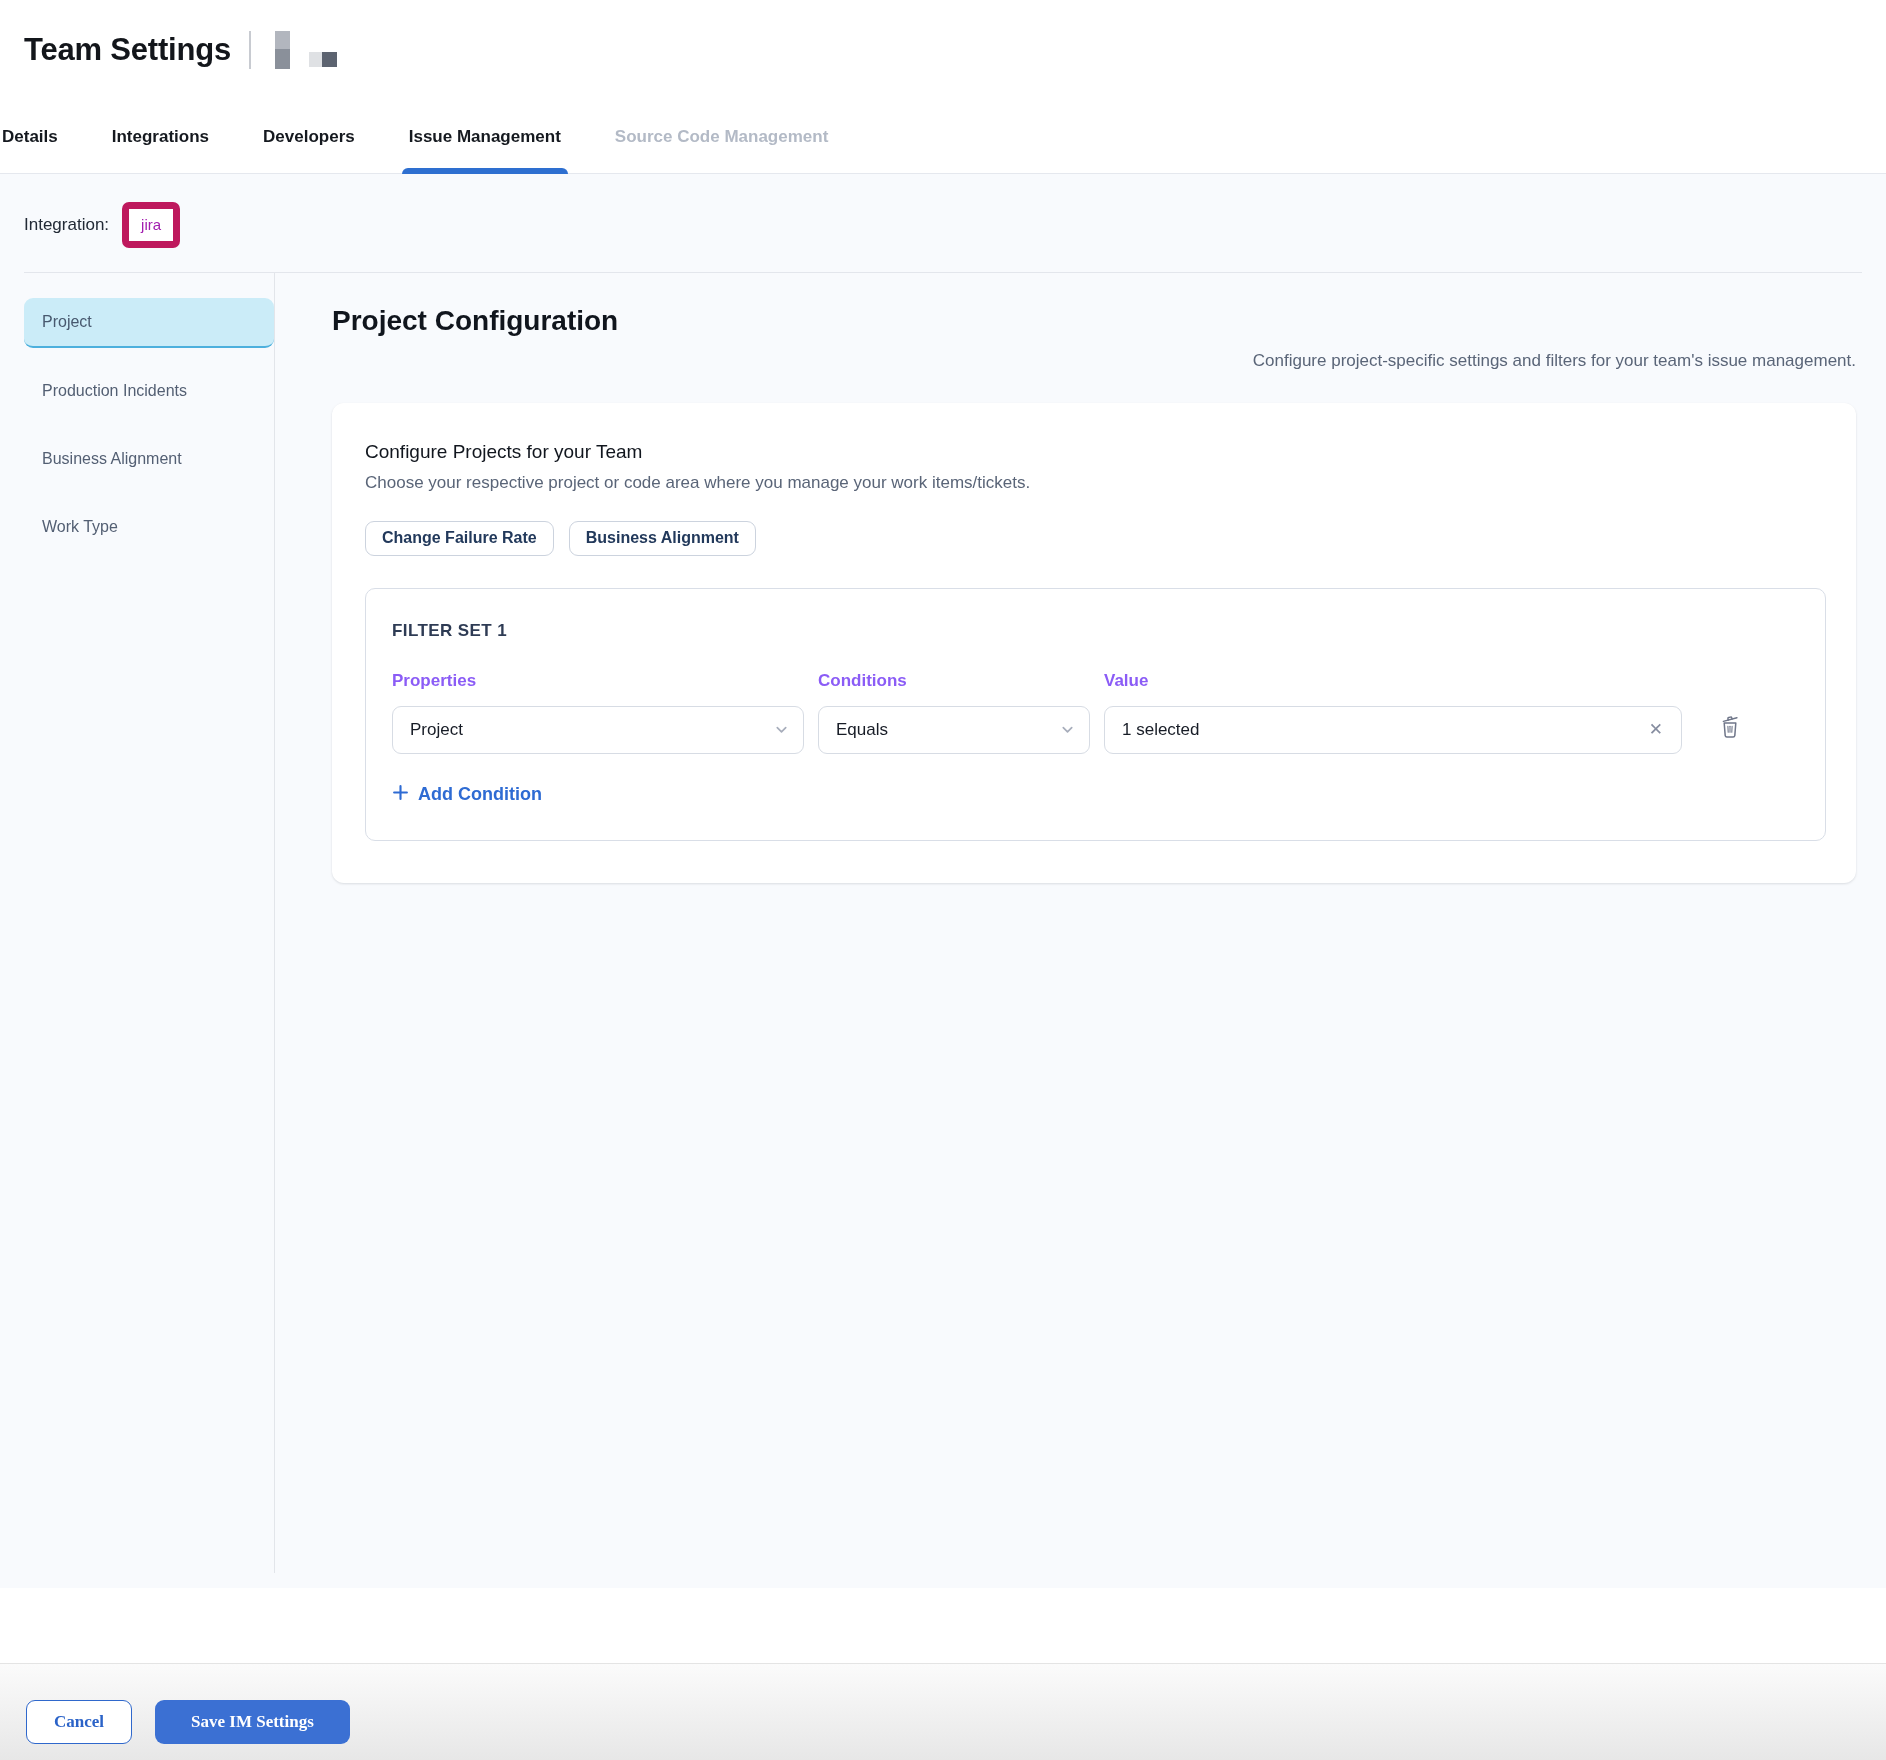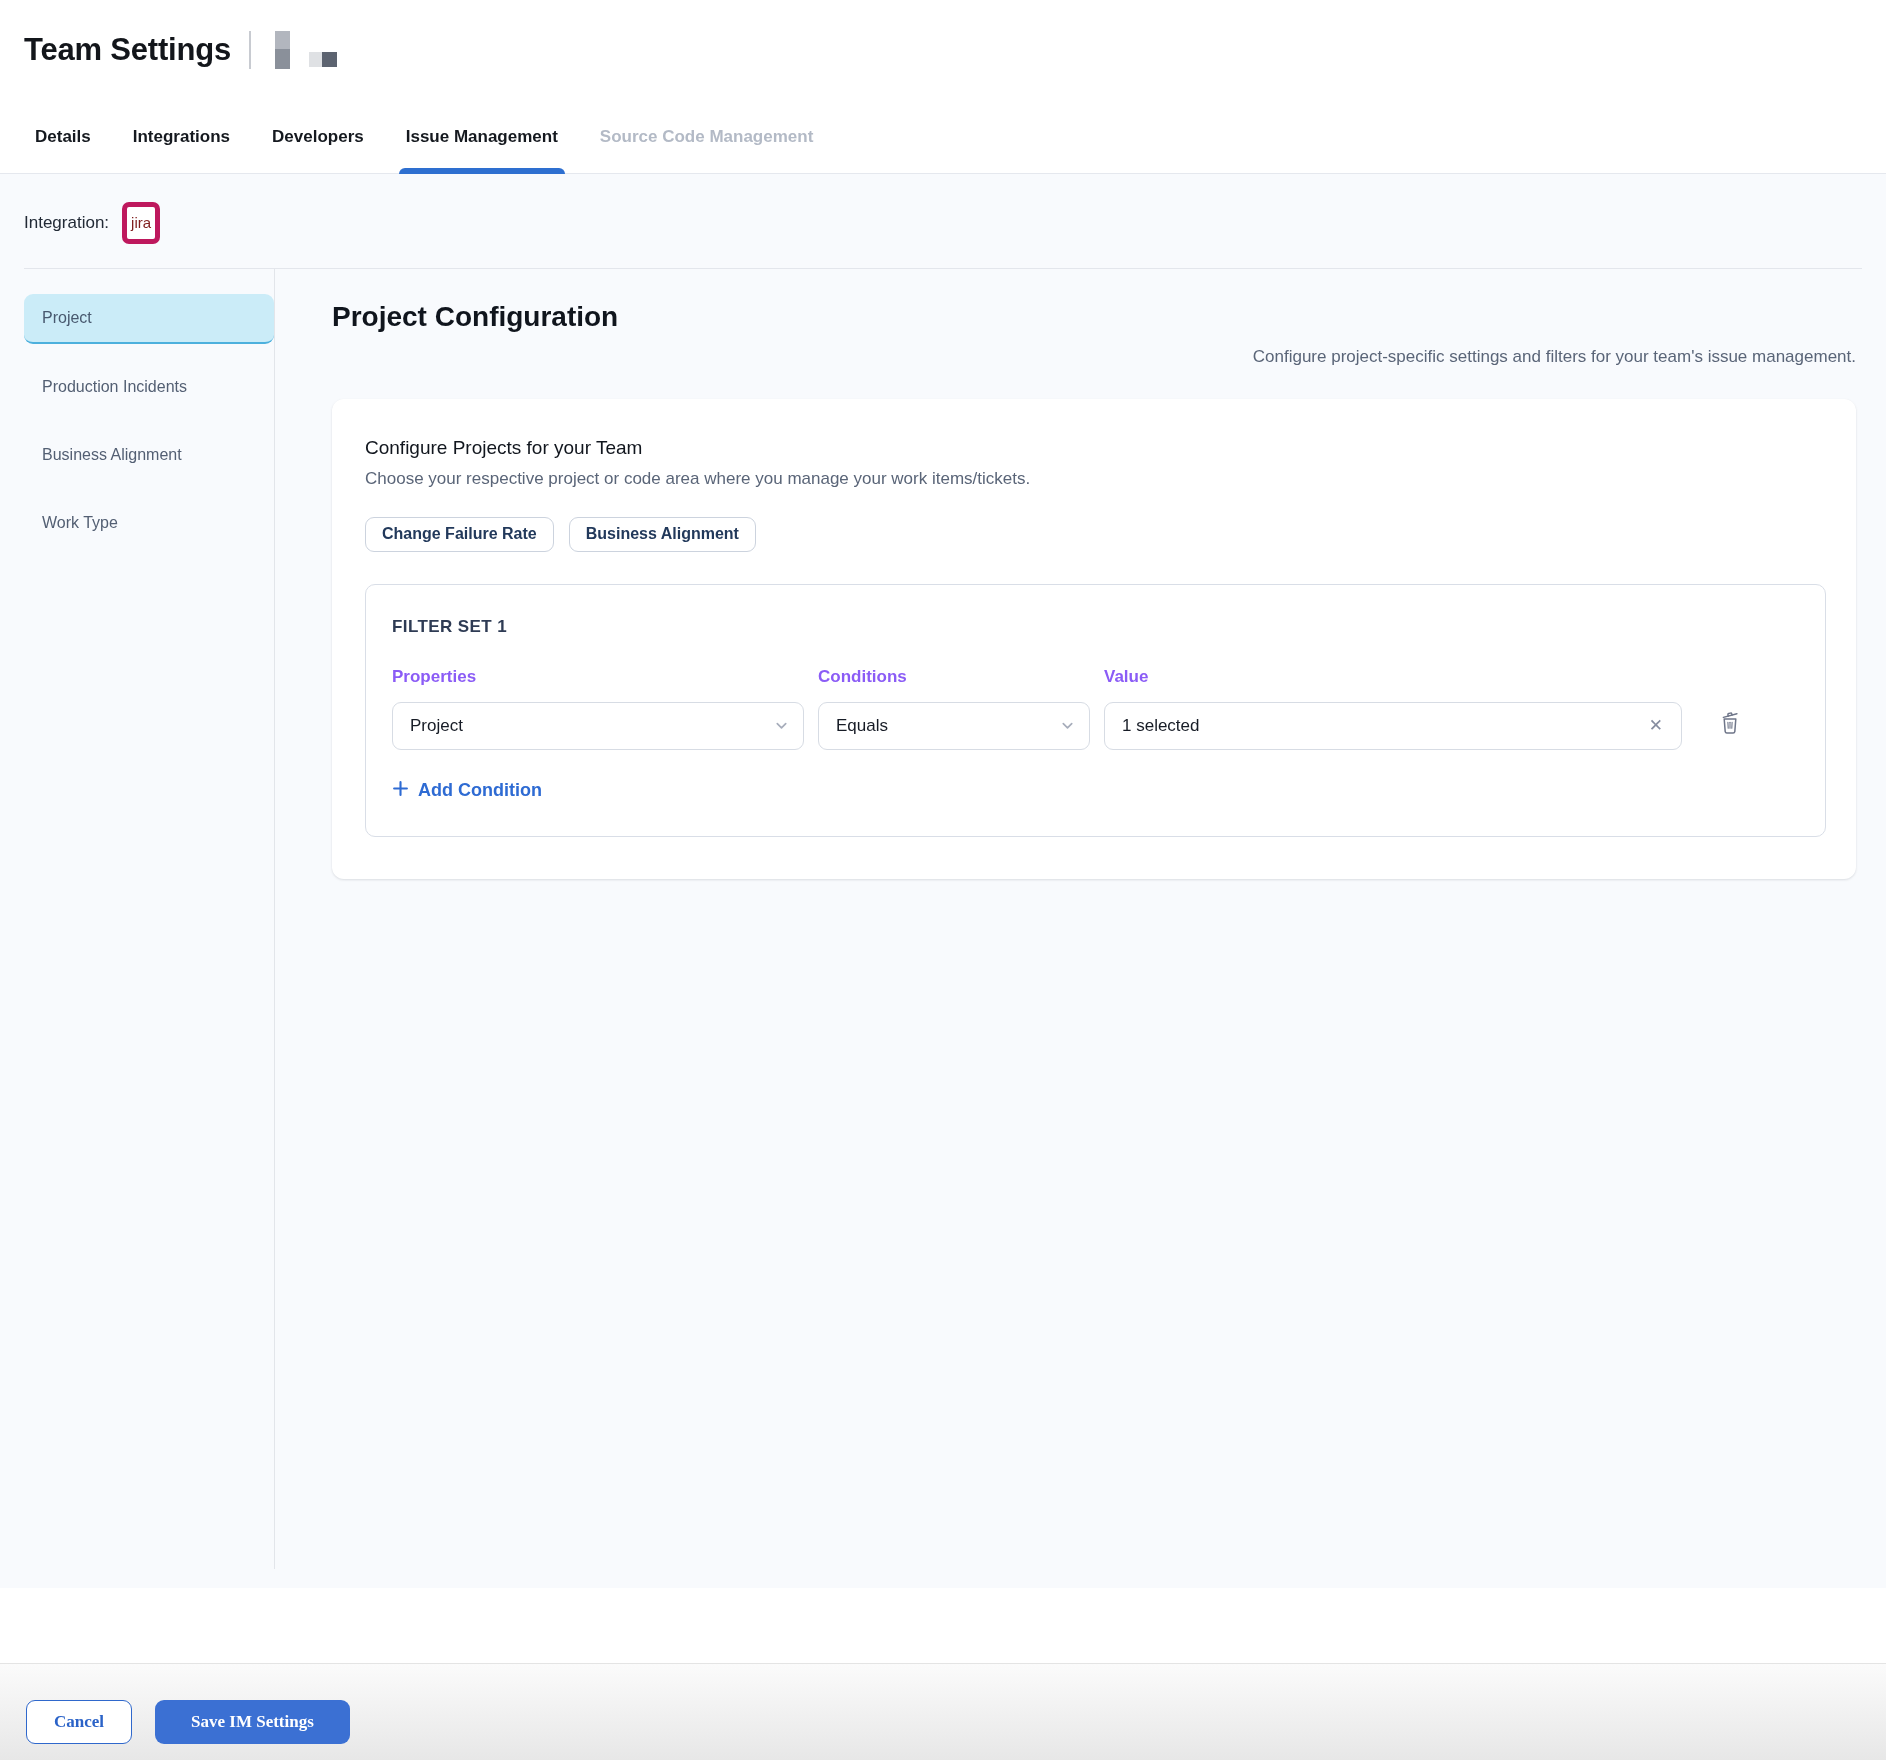--- a/index.html
+++ b/index.html
@@ -51,22 +51,21 @@
     background: linear-gradient(90deg, #dfe1e4 45%, #5c6370 45%);
   }
 
   
   .tab-bar {
     height: 74px;
     background: #ffffff;
     border-bottom: 1px solid #e5e8ee;
     display: flex;
     align-items: center;
-    gap: 38px;
-    padding-left: 33px;
+    gap: 50px;
   }
   .tab {
     position: relative;
     font-size: 17px;
     font-weight: 700;
     color: #15191f;
     height: 100%;
     display: flex;
     align-items: center;
     padding: 0 2px;
@@ -91,25 +90,25 @@
   }
   .integration-row {
     display: flex;
     align-items: center;
     gap: 13px;
     padding: 28px 24px 24px 24px;
   }
   .integration-label { font-size: 17px; color: #222a36; }
   .integration-badge {
     font-size: 15px;
-    color: #7f1d1d;
-    background: #ffffff;
-    border: 5px solid #be185d;
+    color: #a21caf;
+    background: #ffffff;
+    border: 7px solid #be185d;
     border-radius: 7px;
-    padding: 6px 4px;
+    padding: 6px 12px;
     line-height: 1.3;
   }
   .content-divider {
     border-top: 1px solid #e3e6ec;
     margin: 0 24px;
   }
   .content-body {
     display: flex;
     align-items: flex-start;
   }

